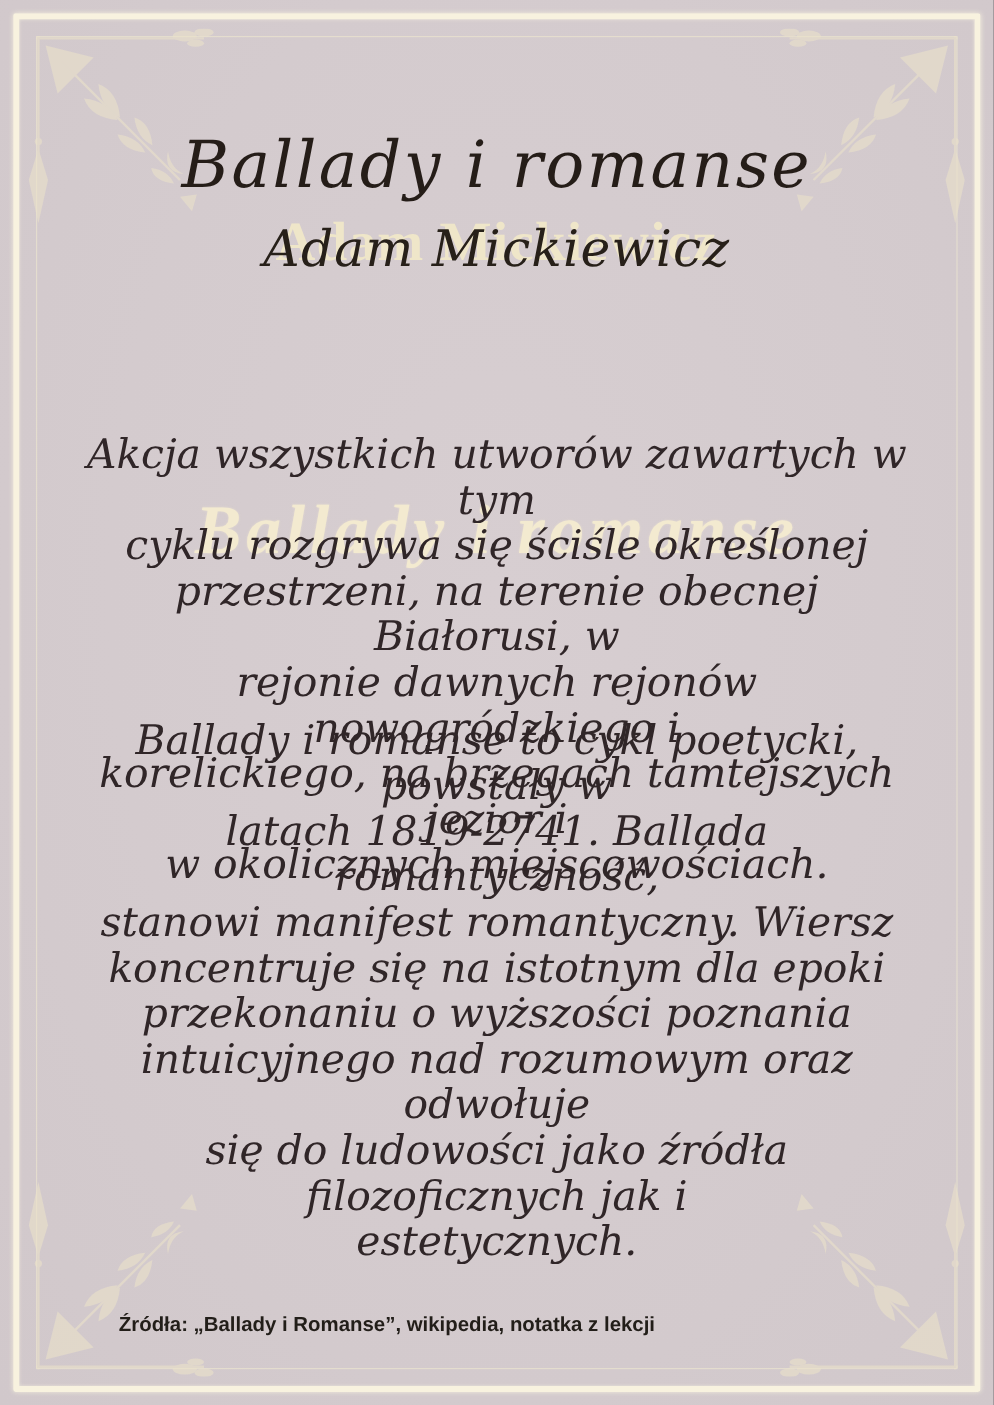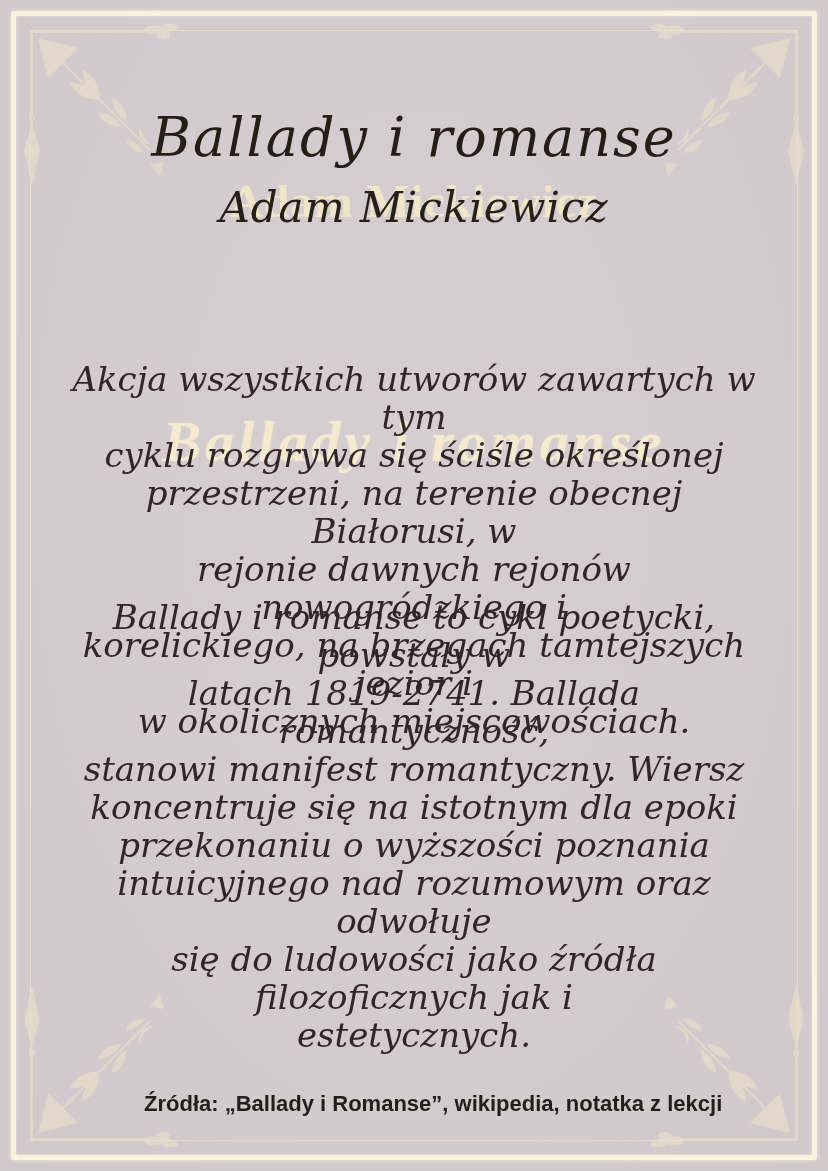--- a/index.html
+++ b/index.html
@@ -62,23 +62,22 @@
     position:absolute; left:64px; width:700px;
     margin:0; text-align:center;
     font-size:34px; line-height:38px;
     color:#302628; white-space:pre-line;
   }
   .para-1{top:360px;}
   .para-2{top:598px;}
   .footer{
     position:absolute; left:99px; top:1091px; right:60px;
     font-family:"Liberation Sans", sans-serif;
-    font-weight:bold; font-size:22px; line-height:26px;
+    font-weight:bold; font-size:17px; line-height:26px;
     color:#221e19;
-    margin-left:45px;
   }
   .layer-watermark{position:absolute; inset:0; z-index:1;}
   .layer-text{position:absolute; inset:0; z-index:2;}
   .hidden-defs{position:absolute; width:0; height:0; overflow:hidden;}
 </style>
 </head>
 <body>
 
 <div class="page">
 

